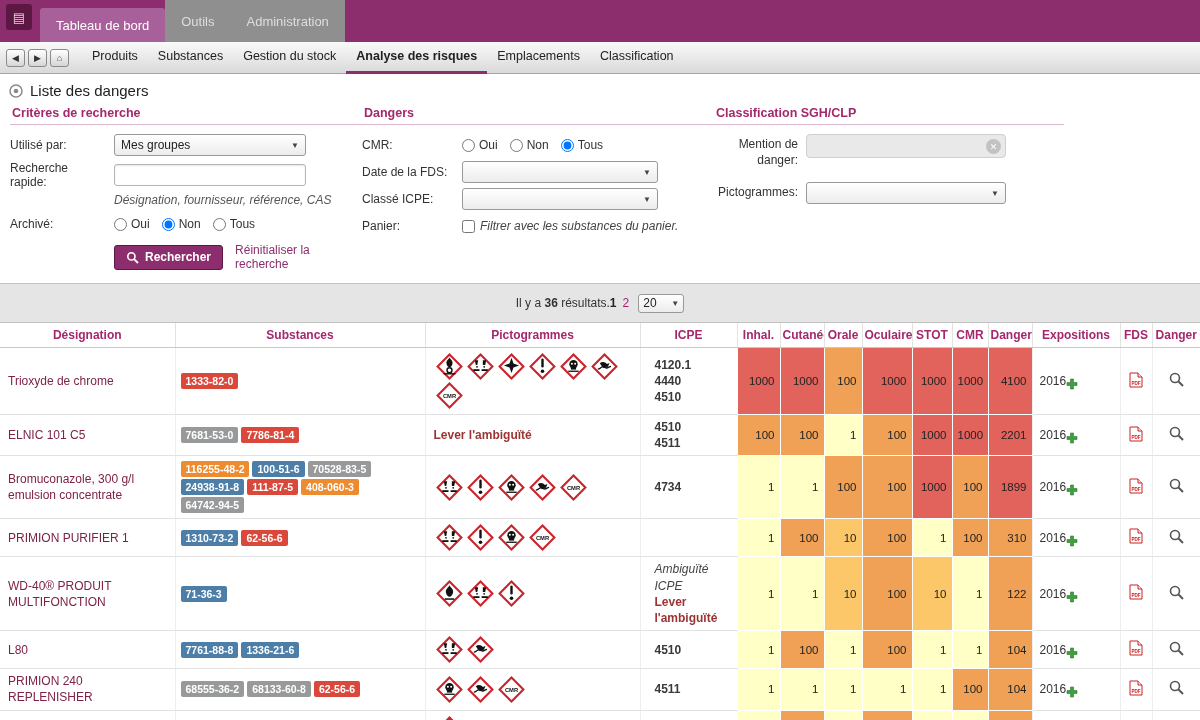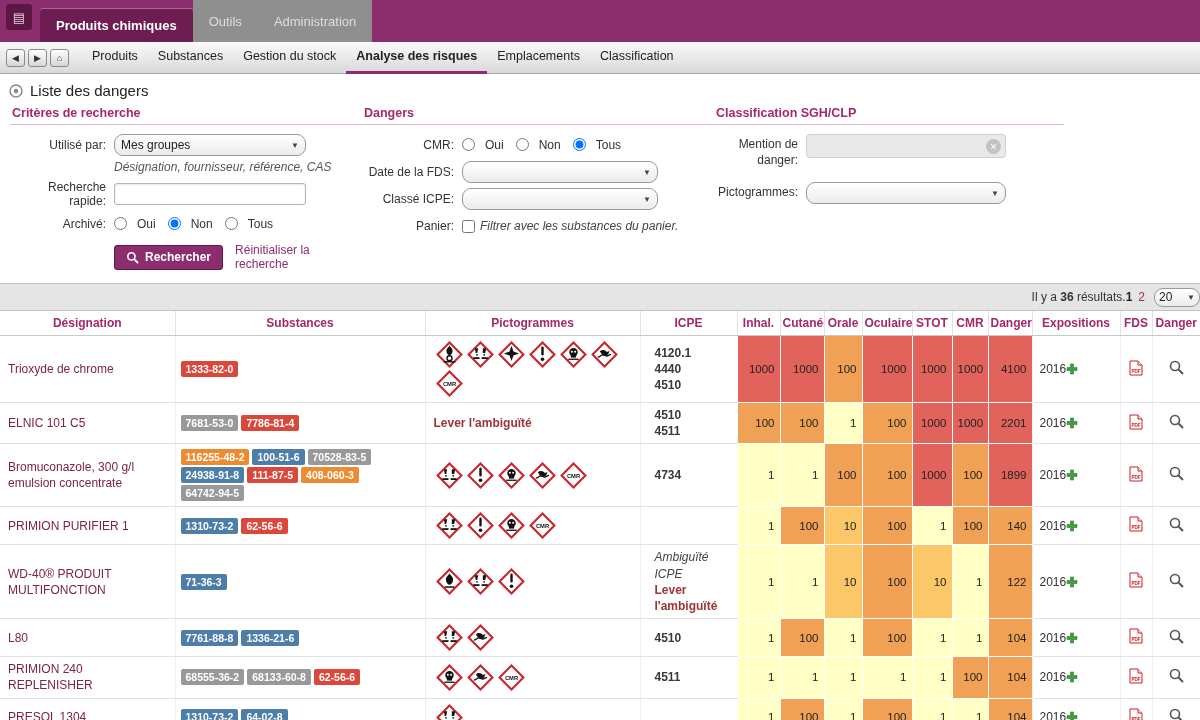--- a/index.html
+++ b/index.html
@@ -27,42 +27,42 @@
   
   .title-row{display:flex;align-items:center;padding:8px 8px 5px}
   h1{font-size:15px;font-weight:normal;color:#222;margin-left:6px}
 
   
   .search-area{display:flex;padding:2px 10px 7px}
   .scol1{width:352px}.scol2{width:352px}.scol3{width:350px}
   .sec-title{color:var(--accent_text);font-weight:bold;font-size:12.5px;border-bottom:1px solid #dcb8cc;padding:0 0 4px 2px;margin-bottom:9px}
   .frow{display:flex;align-items:center;margin-bottom:5px;min-height:22px}
   .frow.top{align-items:flex-start}
-  .flabel{width:104px;text-align:right;padding-right:8px;flex-shrink:0}
+  .flabel{width:104px;text-align:left;padding-right:8px;flex-shrink:0}
   .scol2 .flabel{width:100px}
   .scol3 .flabel{width:92px;display:flex;flex-direction:column;align-items:flex-end;line-height:1.3;padding-top:3px}
   .hint{font-style:italic;color:#555}
   .hint2{font-style:italic;color:#444}
-  .select{height:22px;border:1px solid #999;border-radius:9px;background:linear-gradient(#fff,#ececec);display:flex;align-items:center;justify-content:space-between;padding:0 6px;color:#222}
+  .select{height:22px;border:1px solid #999;border-radius:3px;background:linear-gradient(#fff,#ececec);display:flex;align-items:center;justify-content:space-between;padding:0 6px;color:#222}
   .sel-arrow{font-size:8px;color:#444;margin-left:6px}
   .tinput{height:22px;border:1px solid #b5b5b5;border-radius:3px;padding:0 6px;box-shadow:inset 0 1px 2px rgba(0,0,0,.1);font:inherit;outline:none}
   .w192{width:192px}.w196{width:196px}.w200{width:200px}
   .radio-group{display:flex;align-items:center;gap:12px}
-  .radio{display:flex;align-items:flex-start;gap:10px}
+  .radio{display:flex;align-items:flex-end;gap:4px}
   .radio input{margin:0}
   .btn-row{margin-top:8px}
   .search-btn{background:var(--primary);color:#fff;border:1px solid #5f1744;border-radius:3px;height:25px;padding:0 11px;font:inherit;font-weight:bold;display:flex;align-items:center;gap:6px}
   .reset-link{color:var(--primary);margin-left:12px}
   .disabled-input{position:relative;height:24px;background:#e9e9e9;border:1px solid #cfcfcf;border-radius:4px}
   .clear-x{position:absolute;right:4px;top:4px;width:15px;height:15px;border-radius:50%;background:#c2c2c2;color:#fff;font-size:9px;display:flex;align-items:center;justify-content:center}
   .chk{display:flex;align-items:center;gap:5px}
   .chk input{margin:0}
 
   
-  .results-bar{height:28px;background:#e5e5e5;border-top:1px solid #c2c2c2;border-bottom:1px solid #c2c2c2;display:flex;align-items:center;justify-content:flex-end;padding:0 0}
+  .results-bar{height:40px;background:#e5e5e5;border-top:1px solid #c2c2c2;border-bottom:1px solid #c2c2c2;display:flex;align-items:center;justify-content:center;padding:0 20px}
   .pager-zone{display:flex;align-items:center;gap:9px}
   .pager{display:flex;align-items:center;gap:6px}
   .page-current{font-weight:bold;color:#222}
   .page-link{color:var(--accent_text)}
   .mini-select{height:19px;width:46px;padding:0 4px}
 
   
   table{width:1200px;border-collapse:collapse;table-layout:fixed;background:#fff}
   thead th{color:var(--accent_text);font-weight:bold;font-size:12px;text-align:center;padding:5px 2px;border-bottom:1px solid #c9c9c9;border-left:1px solid #e3e3e3;background:#fff;overflow:hidden;white-space:nowrap}
   thead th:first-child{border-left:none}
@@ -70,30 +70,30 @@
   tbody td:first-child{border-left:none}
   .td-des{color:var(--name_text);font-size:12px;line-height:1.35;padding-left:8px}
   .badge{display:inline-block;margin:1px 3px 1px 0;padding:2px 5px;border-radius:2px;color:#fff;font-size:10.5px;font-weight:bold;white-space:nowrap}
   .ghs{margin:1px 2px;vertical-align:middle}
   .td-pic{padding-left:8px}
   .td-icpe{font-weight:bold;color:#3a3a3a;padding-left:14px;line-height:1.35}
   .icpe-italic{font-style:italic;font-weight:normal;color:#444}
   .ambig-link{color:var(--link_red);font-weight:bold}
   .td-num{text-align:right;padding-right:5px;font-size:11.5px;color:#222;border-left:1px solid #fff;border-bottom:1px solid #fff}
   .td-expo{padding-left:7px}
-  .expo-line{display:flex;align-items:center;gap:0;line-height:1.5;white-space:nowrap}
+  .expo-line{display:flex;align-items:flex-end;gap:0;line-height:1.5;white-space:nowrap}
   .td-fds,.td-act{text-align:center}
 </style>
 </head>
 <body>
 
 <div class="topbar" data-interactable="false">
   <div class="logo-btn" data-interactable="true">▤</div>
   <div id="top-tabs" class="top-tabs" data-interactable="false">
-      <div class="top-tab t-active" data-interactable="true">Produits chimiques</div>
+      <div class="top-tab t-normal" data-interactable="true">Tableau de bord</div>
       <div class="top-tab t-gray" data-interactable="true">Outils</div>
       <div class="top-tab t-gray" data-interactable="true">Administration</div>
     </div>
 </div>
 
 <div class="navbar" data-interactable="false">
   <div class="nav-btn" data-interactable="true">
       <span data-interactable="false">◀</span>
     </div>
   <div class="nav-btn" data-interactable="true">
@@ -124,27 +124,27 @@
 
   <div class="scol1" data-interactable="false">
     <div class="sec-title" data-interactable="false">Critères de recherche</div>
     <div class="frow">
       <span class="flabel" data-interactable="false">Utilisé par:</span>
       <div class="select w192" data-interactable="true">
         <span data-interactable="false">Mes groupes</span>
         <span class="sel-arrow" data-interactable="false">▼</span>
       </div>
     </div>
+    <div class="frow">
+      <span class="flabel" data-interactable="false">Recherche rapide:</span>
+      <input class="tinput w192" data-interactable="true" style="">
+    </div>
     <div class="frow" style="min-height:16px;margin-top:-2px">
       <span class="flabel"></span>
       <span class="hint" data-interactable="false">Désignation, fournisseur, référence, CAS</span>
-    </div>
-    <div class="frow">
-      <span class="flabel" data-interactable="false">Recherche rapide:</span>
-      <input class="tinput w192" data-interactable="true" style="">
     </div>
     <div class="frow">
       <span class="flabel" data-interactable="false">Archivé:</span>
       <div class="radio-group" data-interactable="false">
           <label class="radio" data-interactable="true">
             <input type="radio" name="archived" data-interactable="true" style="">
             <span data-interactable="false">Oui</span>
           </label>
           <label class="radio" data-interactable="true">
             <input type="radio" name="archived" data-interactable="true" checked="" style="">
@@ -502,21 +502,21 @@
               <text x="13.5" y="15.8" text-anchor="middle" font-size="5.8" font-weight="bold" font-family="Liberation Sans, sans-serif">CMR</text>
             </g>
           </svg></td>
         <td class="td-icpe" data-interactable="false"></td>
         <td class="td-num" data-interactable="false" style="background: rgb(255, 255, 198);">1</td>
         <td class="td-num" data-interactable="false" style="background: rgb(240, 161, 85);">100</td>
         <td class="td-num" data-interactable="false" style="background: rgb(251, 199, 104);">10</td>
         <td class="td-num" data-interactable="false" style="background: rgb(240, 161, 85);">100</td>
         <td class="td-num" data-interactable="false" style="background: rgb(255, 255, 198);">1</td>
         <td class="td-num" data-interactable="false" style="background: rgb(240, 161, 85);">100</td>
-        <td class="td-num" data-interactable="false" style="background: rgb(240, 161, 85);">140</td>
+        <td class="td-num" data-interactable="false" style="background: rgb(240, 161, 85);">310</td>
         <td class="td-expo" data-interactable="false">
           <div class="expo-line" data-interactable="false">
             <span data-interactable="false">2016</span>
             <svg width="12" height="12" viewBox="0 0 12 12" data-interactable="true">
               <path d="M4.5 1h3v3.5H11v3H7.5V11h-3V7.5H1v-3h3.5z" fill="#3f9e3f" stroke="#2d7a2d" stroke-width=".6"></path>
             </svg>
           </div>
         </td>
         <td class="td-fds" data-interactable="false"><svg width="14" height="16" viewBox="0 0 14 16" data-interactable="true">
             <path d="M1 1h8l4 4v10H1z" fill="#fff" stroke="#cc2222"></path>

